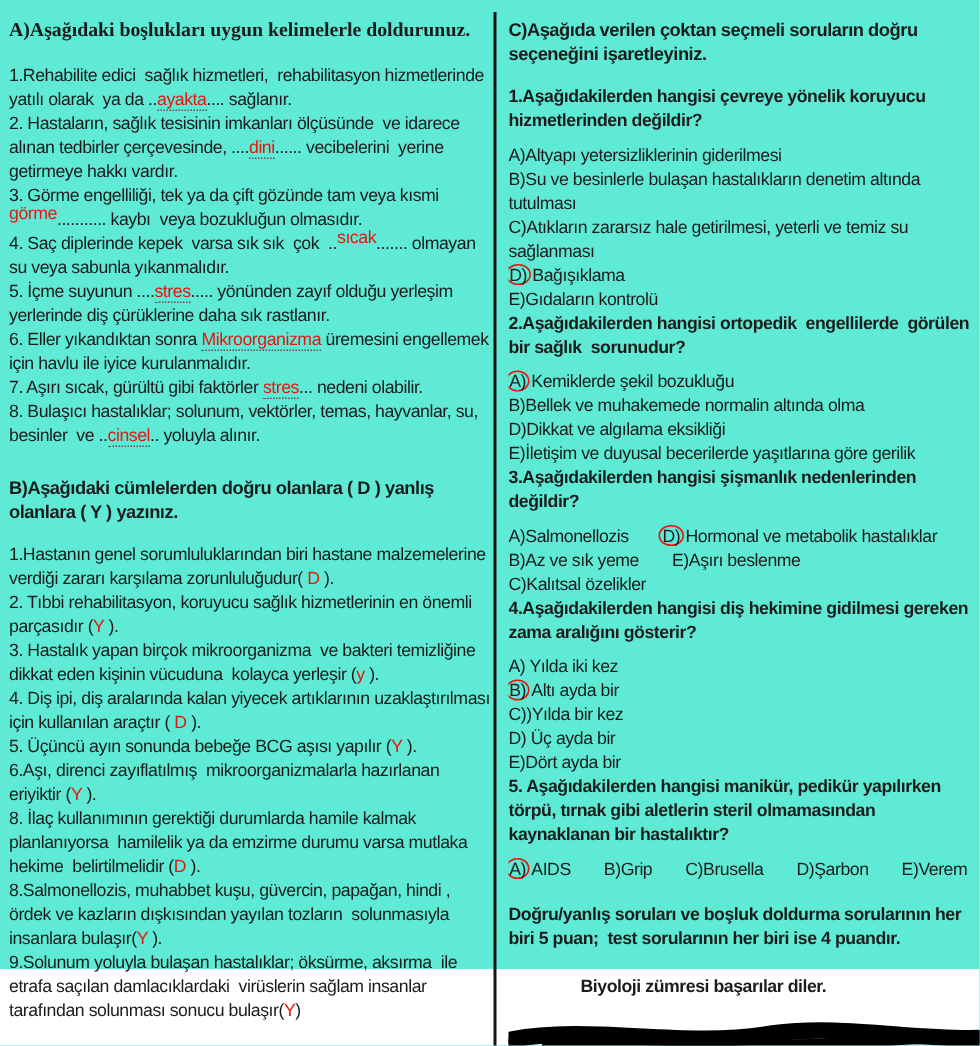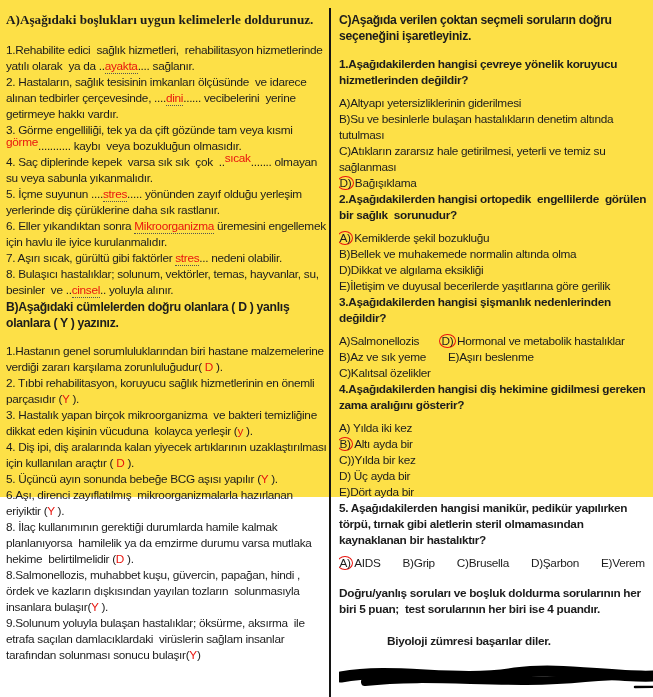--- a/index.html
+++ b/index.html
@@ -1,40 +1,40 @@
 <!DOCTYPE html>
 <html><head>
 <meta charset="utf-8">
 <style>
   * { box-sizing: border-box; }
   html,body { margin:0; padding:0; }
   body {
     width:653px; height:697px; background:#ffffff; overflow:hidden;
     font-family:"Liberation Sans", sans-serif; color:#1c1c1c;
   }
-  .page { position:relative; width:653px; height:497px; background:#fde047; }
+  .page { position:relative; width:653px; height:646px; background:#5eead4; }
 
   .col-left {
     position:absolute; left:6px; top:6px; width:322px; height:691px;
     font-size:11.8px; letter-spacing:-0.3px; line-height:16px; overflow:hidden;
   }
   .divider {
     position:absolute; left:329px; top:8px; height:689px; width:0;
     border-left:2px solid #141414;
   }
   .col-right {
     position:absolute; left:339px; top:8px; width:314px; height:689px;
     font-size:11.8px; letter-spacing:-0.3px; line-height:16px; overflow:hidden;
   }
 
   .sec-title-a {
     font-family:"Liberation Serif", serif; letter-spacing:0;
     font-weight:bold; font-size:13.2px; margin:6px 0 14px 0;
   }
-  .sec-title-b { font-weight:bold; font-size:12.2px; margin:1px 0 12px 0; }
+  .sec-title-b { font-weight:bold; font-size:12.2px; margin:19px 0 12px 0; }
   .sec-title-c { font-weight:bold; font-size:12.2px; margin:4px 0 12px 0; }
 
   .items p.item { margin:0; white-space:pre-wrap; }
   .plain {}
   .red { color:#e8150f; }
   .dotted { border-bottom:1.3px dotted #555; }
   .raised { position:relative; top:-4px; }
 
   .question { margin:0; }
   .qtitle { font-weight:bold; margin:0; white-space:pre-wrap; }
@@ -88,20 +88,21 @@
   <div class="col-right">
     <p class="sec-title-c">C)Aşağıda verilen çoktan seçmeli soruların doğru seçeneğini işaretleyiniz.</p>
     <div id="questions">
         <div class="question">
           <p class="qtitle">1.Aşağıdakilerden hangisi çevreye yönelik koruyucu hizmetlerinden değildir?</p>
           <div class="opts">
             <p class="optline"><span class="opt"><span class="letter">A)</span><span class="rest">Altyapı yetersizliklerinin giderilmesi</span></span></p>
             <p class="optline nowrap"><span class="opt"><span class="letter">B)</span><span class="rest">Su ve besinlerle bulaşan hastalıkların denetim altında tutulması</span></span></p>
             <p class="optline nowrap"><span class="opt"><span class="letter">C)</span><span class="rest">Atıkların zararsız hale getirilmesi, yeterli ve temiz su sağlanması</span></span></p>
             <p class="optline"><span class="opt"><span class="letter circled">D)</span><span class="rest">Bağışıklama</span></span></p>
+            <p class="optline"><span class="opt"><span class="letter">E)</span><span class="rest">Gıdaların kontrolü</span></span></p>
           </div>
         </div>
         <div class="question">
           <p class="qtitle">2.Aşağıdakilerden hangisi ortopedik  engellilerde  görülen bir sağlık  sorunudur?</p>
           <div class="opts">
             <p class="optline"><span class="opt"><span class="letter circled">A)</span><span class="rest">Kemiklerde şekil bozukluğu</span></span></p>
             <p class="optline"><span class="opt"><span class="letter">B)</span><span class="rest">Bellek ve muhakemede normalin altında olma</span></span></p>
             <p class="optline"><span class="opt"><span class="letter">D)</span><span class="rest">Dikkat ve algılama eksikliği</span></span></p>
             <p class="optline"><span class="opt"><span class="letter">E)</span><span class="rest">İletişim ve duyusal becerilerde yaşıtlarına göre gerilik</span></span></p>
           </div>

